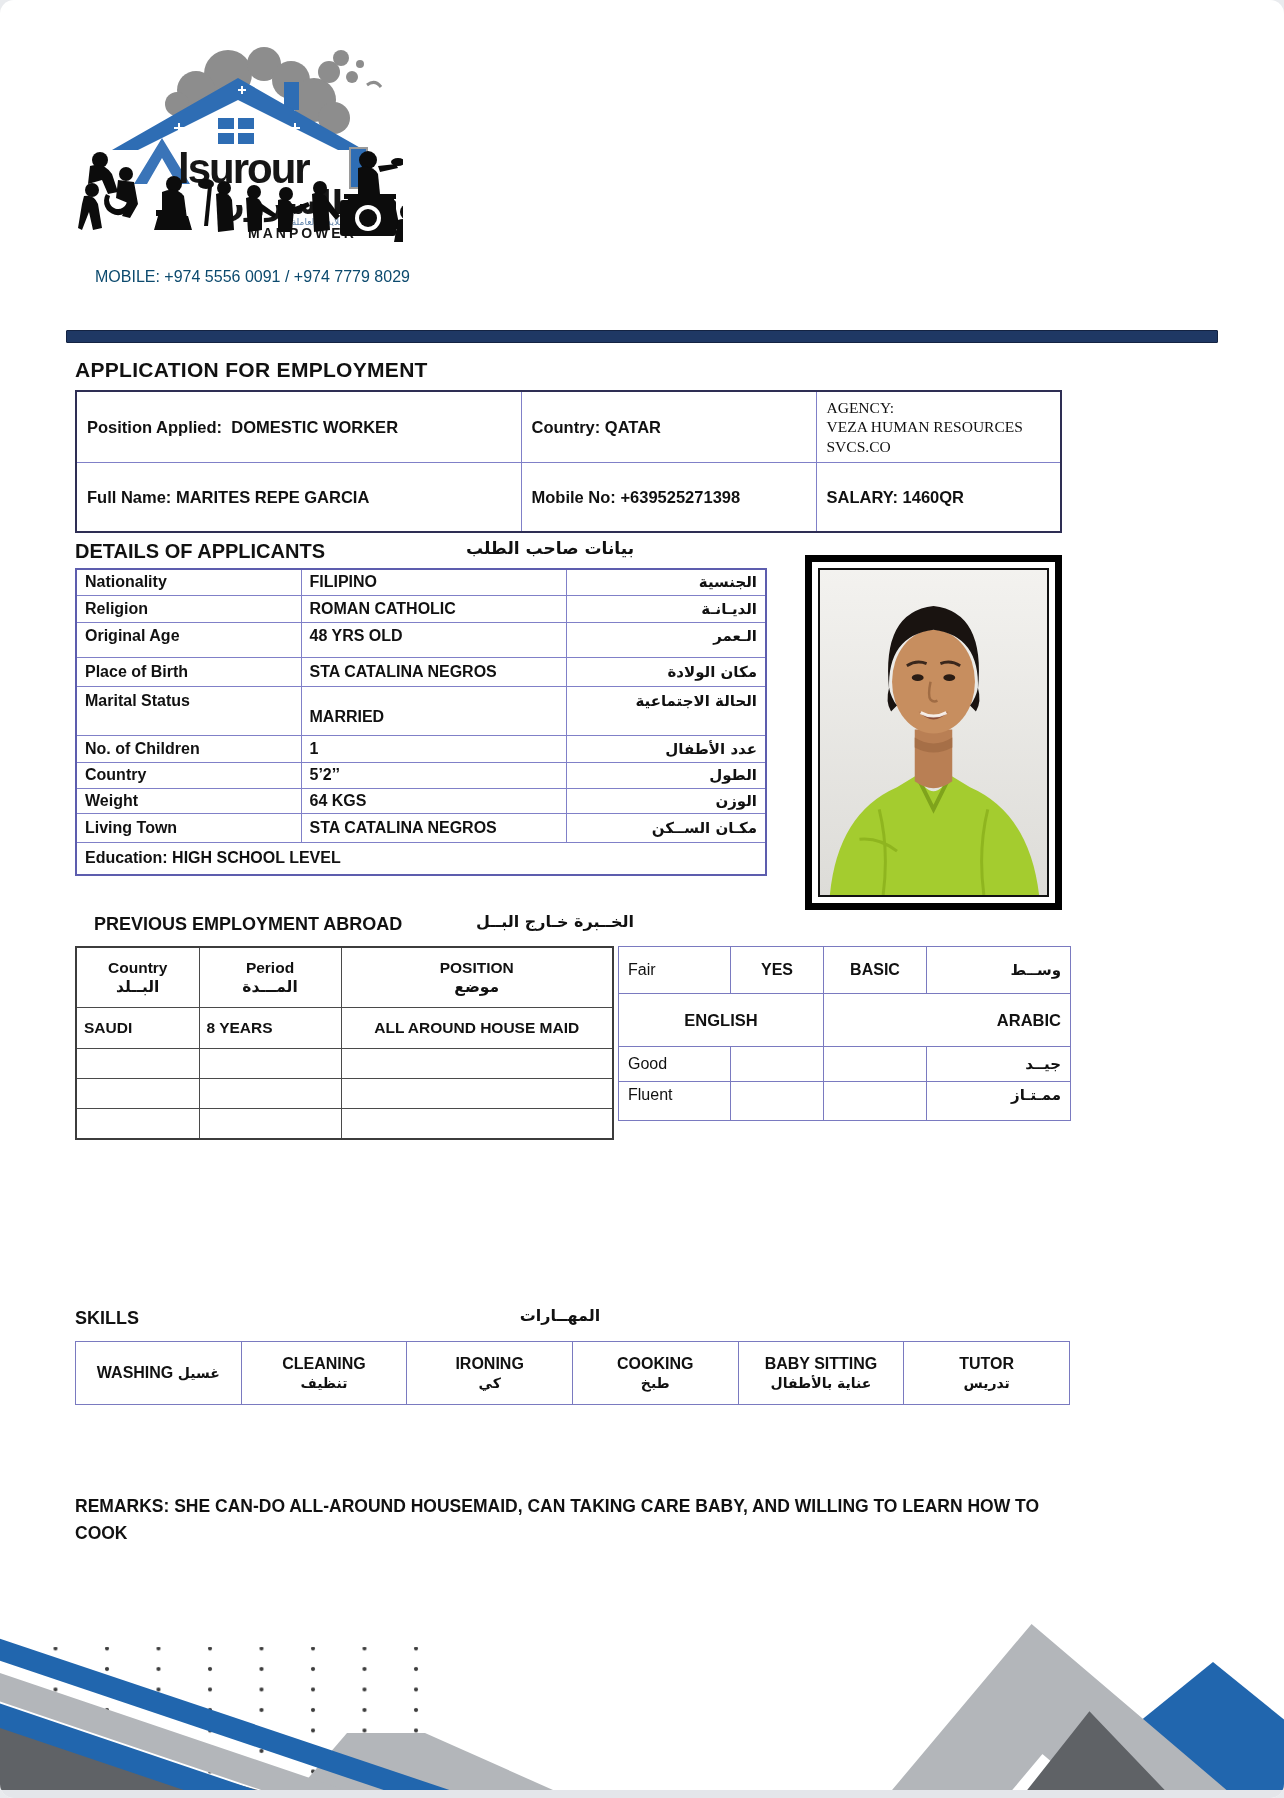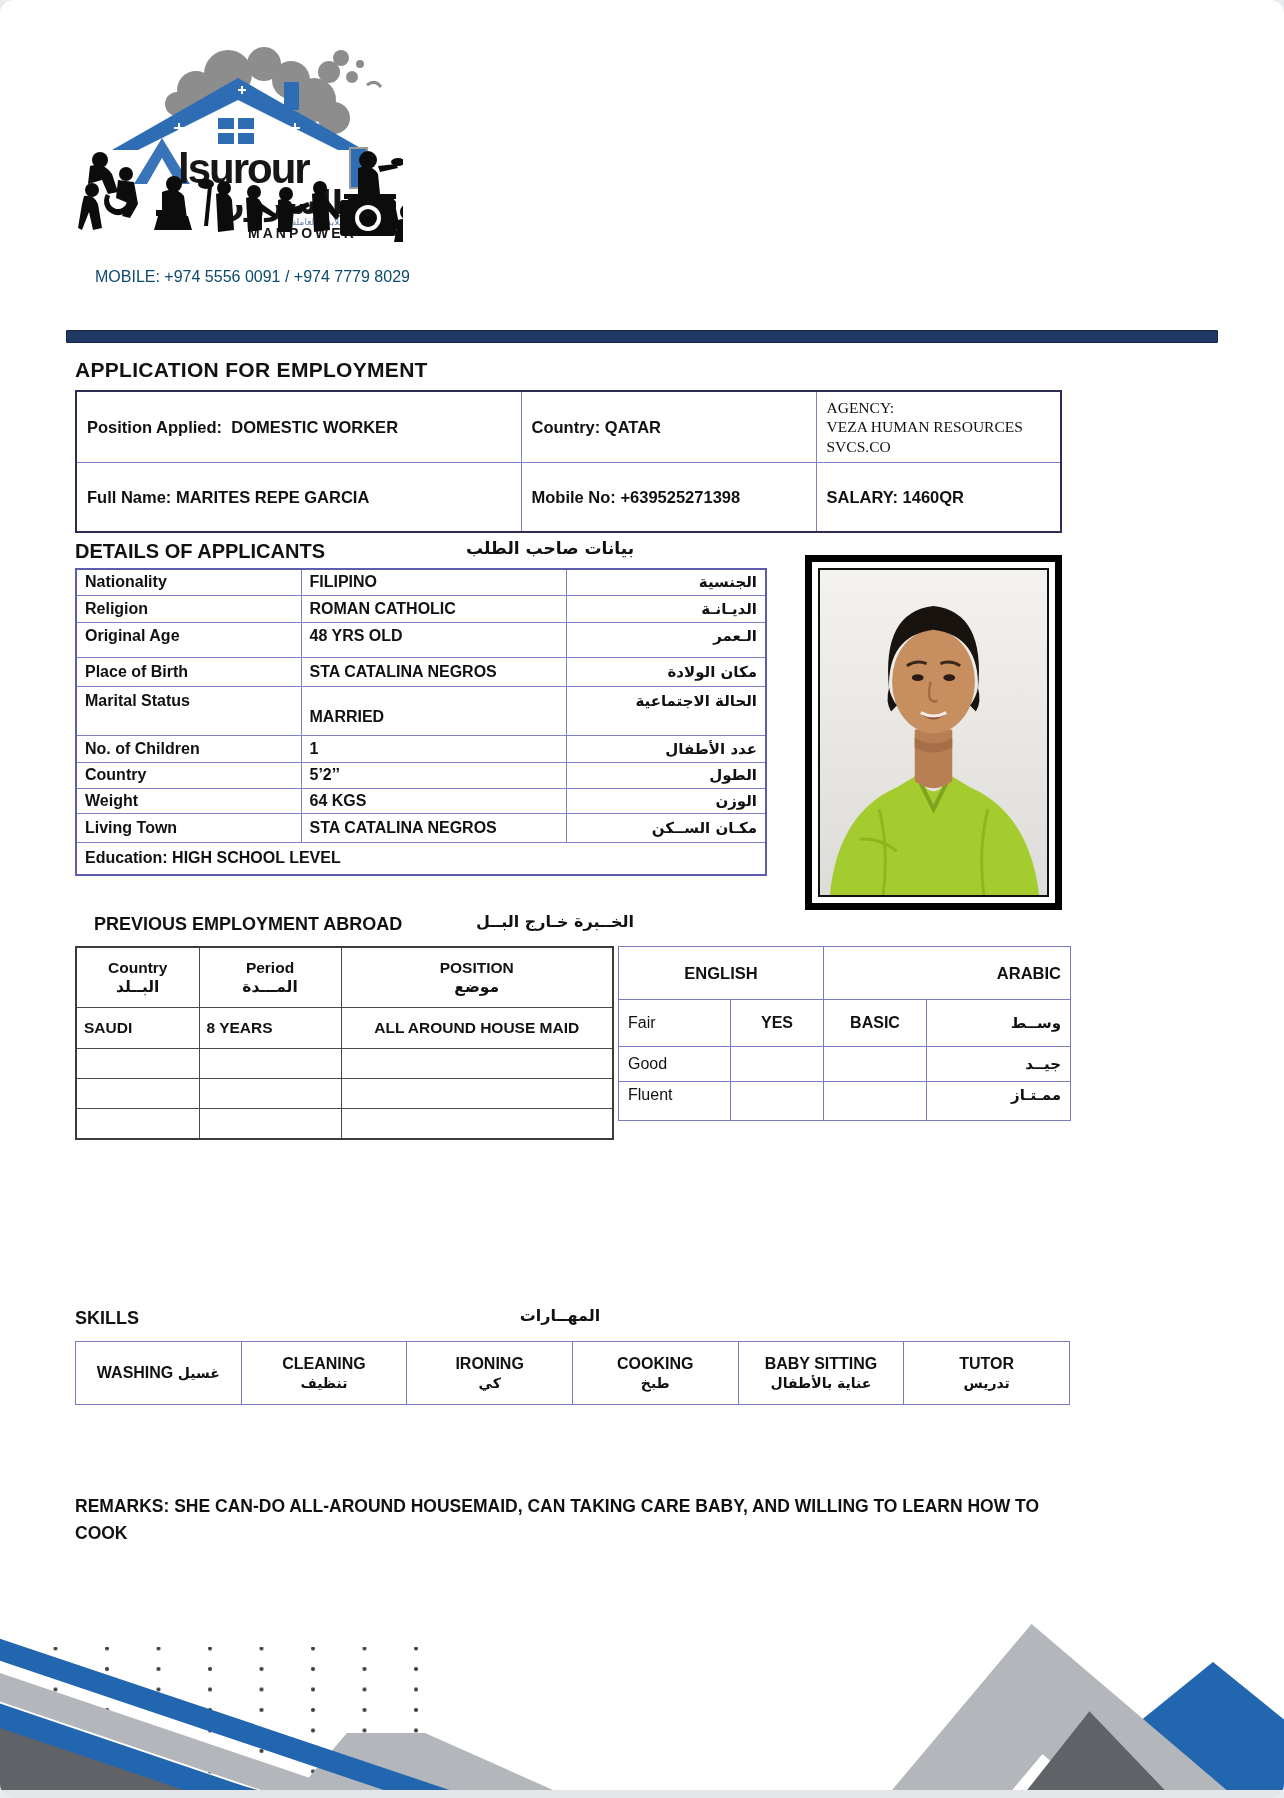--- a/index.html
+++ b/index.html
@@ -339,28 +339,28 @@
   <div class="abs lang-table">
     <table>
       <colgroup>
           <col style="width:112px">
           <col style="width:93px">
           <col style="width:103px">
           <col style="width:144px">
         </colgroup>
       <tbody>
           <tr>
-        <td class="hd" colspan="2" style="text-align:center">ENGLISH</td>
-        <td class="hd" colspan="2" style="text-align:right">ARABIC</td>
-      </tr>
-      <tr>
         <td class="lvl">Fair</td>
         <td class="lvl c">YES</td>
         <td class="lvl c">BASIC</td>
         <td class="lvl a ar">وســط</td>
+      </tr>
+      <tr>
+        <td class="hd" colspan="2" style="text-align:center">ENGLISH</td>
+        <td class="hd" colspan="2" style="text-align:right">ARABIC</td>
       </tr>
       <tr>
         <td style="height:30px">Good</td>
         <td class="c"></td>
             <td class="c"></td>
         <td class="a ar">جيــد</td>
       </tr>
       <tr>
         <td style="height:32px;vertical-align:top;padding-top:4px">Fluent</td>
         <td class="c"></td>

